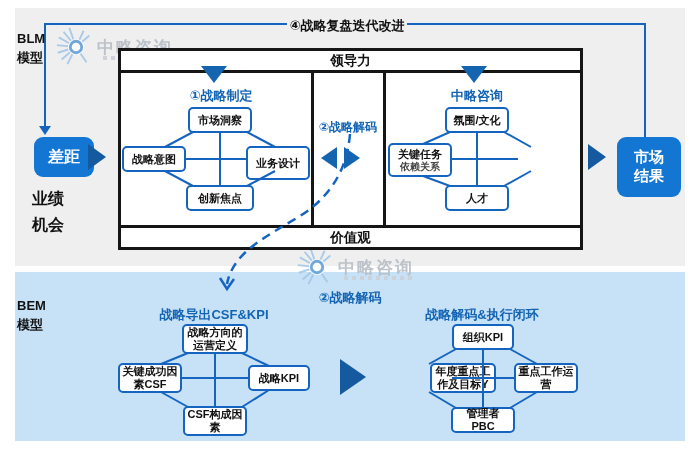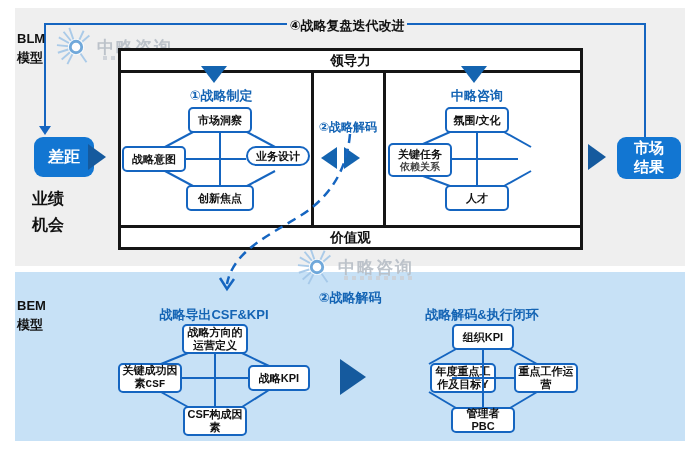--- a/index.html
+++ b/index.html
@@ -37,21 +37,21 @@
   .sec-title{position:absolute;z-index:12;font-size:13px;font-weight:bold;color:#1464b4;text-align:center;}
 
   .node{position:absolute;z-index:10;background:#fff;border:2px solid #1565c0;border-radius:5px;
         box-sizing:border-box;display:flex;flex-direction:column;align-items:center;justify-content:center;
         font-size:11px;font-weight:bold;color:#111;text-align:center;line-height:1.18;padding:1px 2px;}
   .node .sub{font-size:10px;font-weight:600;color:#444;line-height:1.1;}
 
   .pill{position:absolute;z-index:10;background:#1276d2;border-radius:9px;color:#fff;font-weight:bold;
         display:flex;flex-direction:column;align-items:center;justify-content:center;text-align:center;line-height:1.25;}
   .pill-gap{left:18px;top:137px;width:60px;height:40px;font-size:16px;margin-left:16px;}
-  .pill-result{left:617px;top:137px;width:64px;height:42px;font-size:15px;}
+  .pill-result{left:617px;top:137px;width:64px;height:60px;font-size:15px;}
   .under-label{position:absolute;z-index:10;font-size:16px;font-weight:bold;color:#111;text-align:center;line-height:1.6;}
 
   .overlay{position:absolute;left:0;top:0;z-index:50;pointer-events:none;}
 
   .watermark{position:absolute;display:flex;align-items:center;z-index:3;opacity:.9;}
   .wm-text{font-size:17px;color:#b7bec6;letter-spacing:2px;font-weight:bold;}
   .wm-tag{position:absolute;left:48px;top:30px;width:72px;height:4px;
           background:repeating-linear-gradient(90deg,#ccd1d7 0 4px,transparent 4px 8px);}
 </style>
 </head>
@@ -137,41 +137,41 @@
   <div class="pill pill-result">
     <div>市场</div>
     <div>结果</div>
   </div>
   <div class="tri tri-right-md" style="left:88px;top:144px;"></div>
   <div class="tri tri-right-md" style="left:588px;top:144px;"></div>
 
   <div class="sec-title" style="left:156px;top:87px;width:130px;">①战略制定</div>
   <div class="node" style="left:188px;top:107px;width:64px;height:26px;text-align:right;">市场洞察</div>
   <div class="node" style="left:122px;top:146px;width:64px;height:26px;">战略意图</div>
-  <div class="node" style="left:246px;top:146px;width:64px;height:20px;border-radius:10px;">业务设计</div>
+  <div class="node" style="left:246px;top:146px;width:64px;height:34px;">业务设计</div>
   <div class="node" style="left:186px;top:185px;width:68px;height:26px;">创新焦点</div>
 
   <div class="sec-title" style="left:314px;top:119px;width:68px;font-size:12px;">②战略解码</div>
   <div class="tri tri-left-sm" style="left:321px;top:147px;"></div>
   <div class="tri tri-right-sm" style="left:344px;top:147px;"></div>
 
   <div class="sec-title" style="left:412px;top:87px;width:130px;">中略咨询</div>
   <div class="node" style="left:445px;top:107px;width:64px;height:26px;">氛围/文化</div>
   <div class="node" style="left:388px;top:143px;width:64px;height:34px;">
     <div>关键任务</div>
     <div class="sub">依赖关系</div>
   </div>
   <div class="node" style="left:445px;top:185px;width:64px;height:26px;">人才</div>
 
   <div class="sec-title" style="left:300px;top:289px;width:100px;">②战略解码</div>
   <div class="sec-title" style="left:149px;top:306px;width:130px;">战略导出CSF&amp;KPI</div>
   <div class="sec-title" style="left:412px;top:306px;width:140px;">战略解码&amp;执行闭环</div>
 
   <div class="node" style="left:182px;top:324px;width:66px;height:30px;">战略方向的运营定义</div>
-  <div class="node" style="left:118px;top:363px;width:64px;height:30px;font-family:Liberation Mono, monospace;">关键成功因素CSF</div>
+  <div class="node" style="left:118px;top:363px;width:64px;height:30px;">关键成功因素CSF</div>
   <div class="node" style="left:248px;top:365px;width:62px;height:26px;">战略KPI</div>
   <div class="node" style="left:183px;top:406px;width:64px;height:30px;">CSF构成因素</div>
 
   <div class="tri tri-right-lg" style="left:340px;top:359px;"></div>
 
   <div class="node" style="left:452px;top:324px;width:62px;height:26px;">组织KPI</div>
   <div class="node" style="left:386px;top:363px;width:66px;height:30px;margin-left:44px;">年度重点工作及目标Y</div>
   <div class="node" style="left:451px;top:407px;width:64px;height:26px;">管理者PBC</div>
   <div class="node" style="left:514px;top:363px;width:64px;height:30px;">重点工作运营</div>
 

